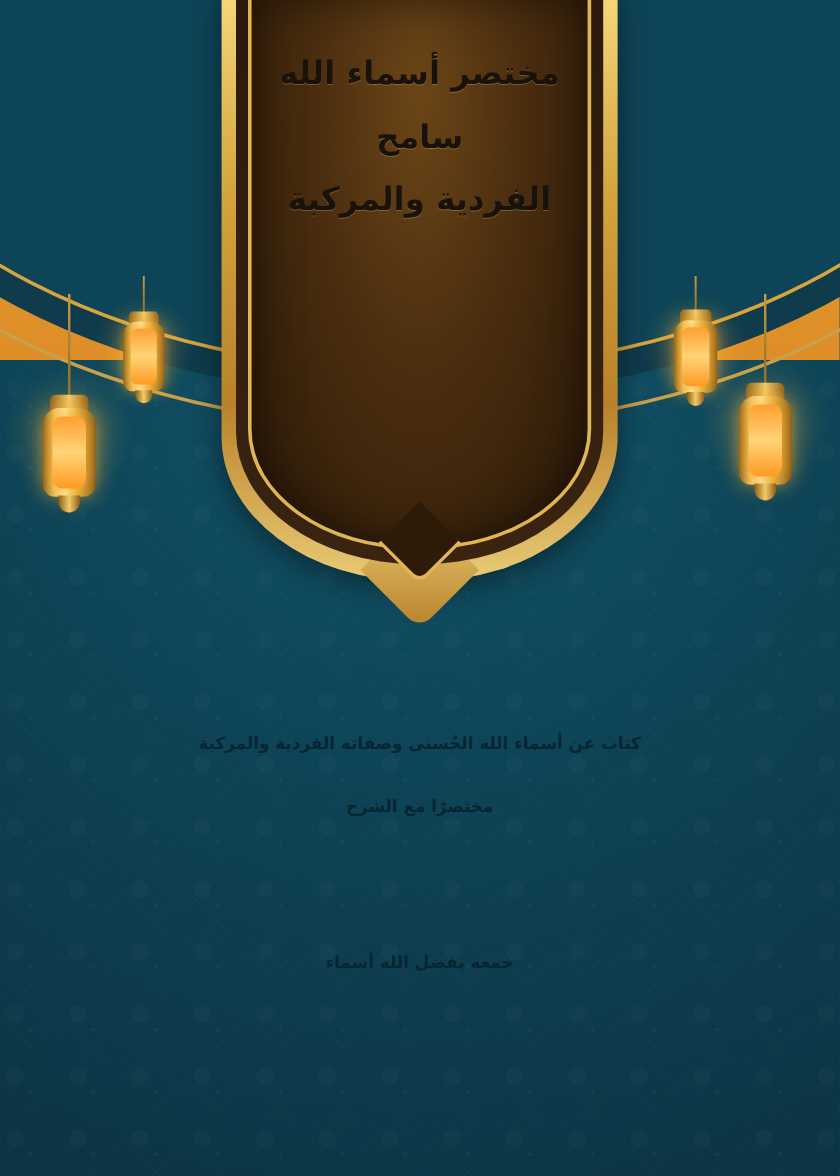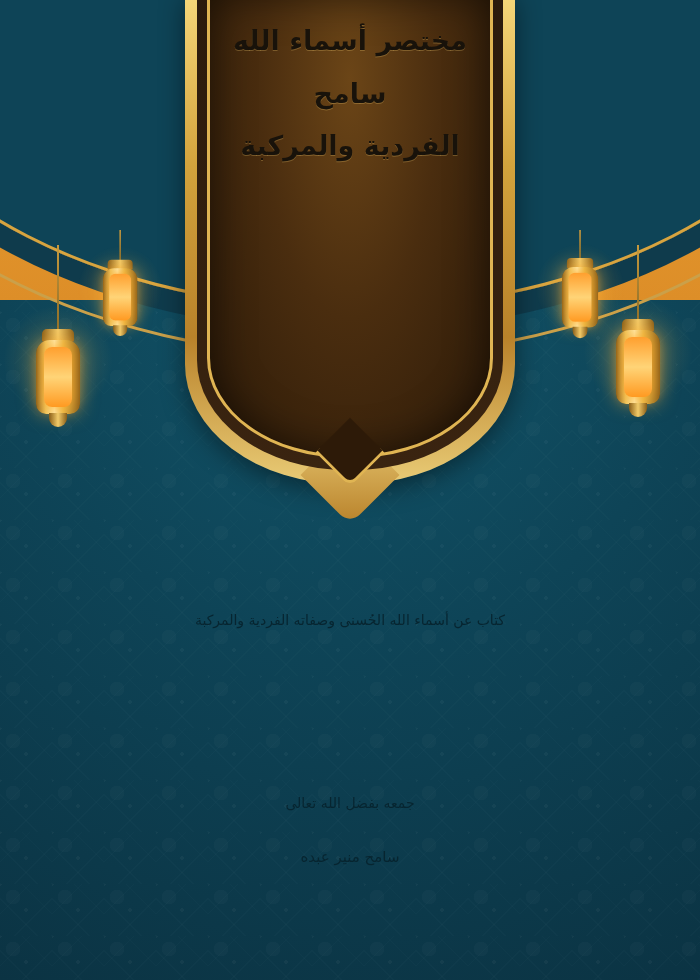--- a/index.html
+++ b/index.html
@@ -145,21 +145,21 @@
     left:50%; bottom:-22px;
     transform:translateX(-50%) rotate(45deg);
     width:46px;height:46px;
     background:#2d1a08;
     border-right:3px solid #e0b553;
     border-bottom:3px solid #e0b553;
     border-radius:0 0 10px 0;
   }
   .title-text {
     position: absolute;
-    top: 21px;
+    top: 42px;
     left: 14px;
     right: 14px;
     text-align: center;
     color: #18120a;
     font-size: 27px;
     line-height: 1.95;
     font-weight: bold;
     direction: rtl;
     text-shadow: 0 1px 0 rgba(255,215,120,.25);
     font-family: "DejaVu Sans", sans-serif;
@@ -221,21 +221,21 @@
     border-radius: 0 0 9px 9px;
   }
 
   
   .subtitle-block {
     position: absolute;
     left: 0; right: 0;
     text-align: center;
     color: #072530;
     direction: rtl;
-    font-weight: normal;
+    font-weight: bold;
   }
   .subtitle-1 { top: 612px; font-size: 14px; }
   .subtitle-2 { top: 665px; font-size: 14px; }
   .author-1  { top: 795px; font-size: 14px; }
   .author-2  { top: 848px; font-size: 15px; }
 </style>
 </head>
 <body>
 
 <div class="page">
@@ -286,17 +286,17 @@
     <div class="plaque-mid"></div>
     <div class="plaque-inner"></div>
     <div class="title-text">
       <div>مختصر أسماء الله</div>
       <div>سامح</div>
       <div>الفردية والمركبة</div>
     </div>
   </div>
 
   <div class="subtitle-block subtitle-1">كتاب عن أسماء الله الحُسنى وصفاته الفردية والمركبة</div>
-
-  <div class="subtitle-block author-1">جمعه بفضل الله تعالى</div>
-  <div class="subtitle-block author-2">سامح منير عبده</div>
+  <div class="subtitle-block subtitle-2">مختصرًا مع الشرح</div>
+
+  <div class="subtitle-block author-1">جمعه بفضل الله أسماء</div>
 
 </div>
 
 </body></html>

